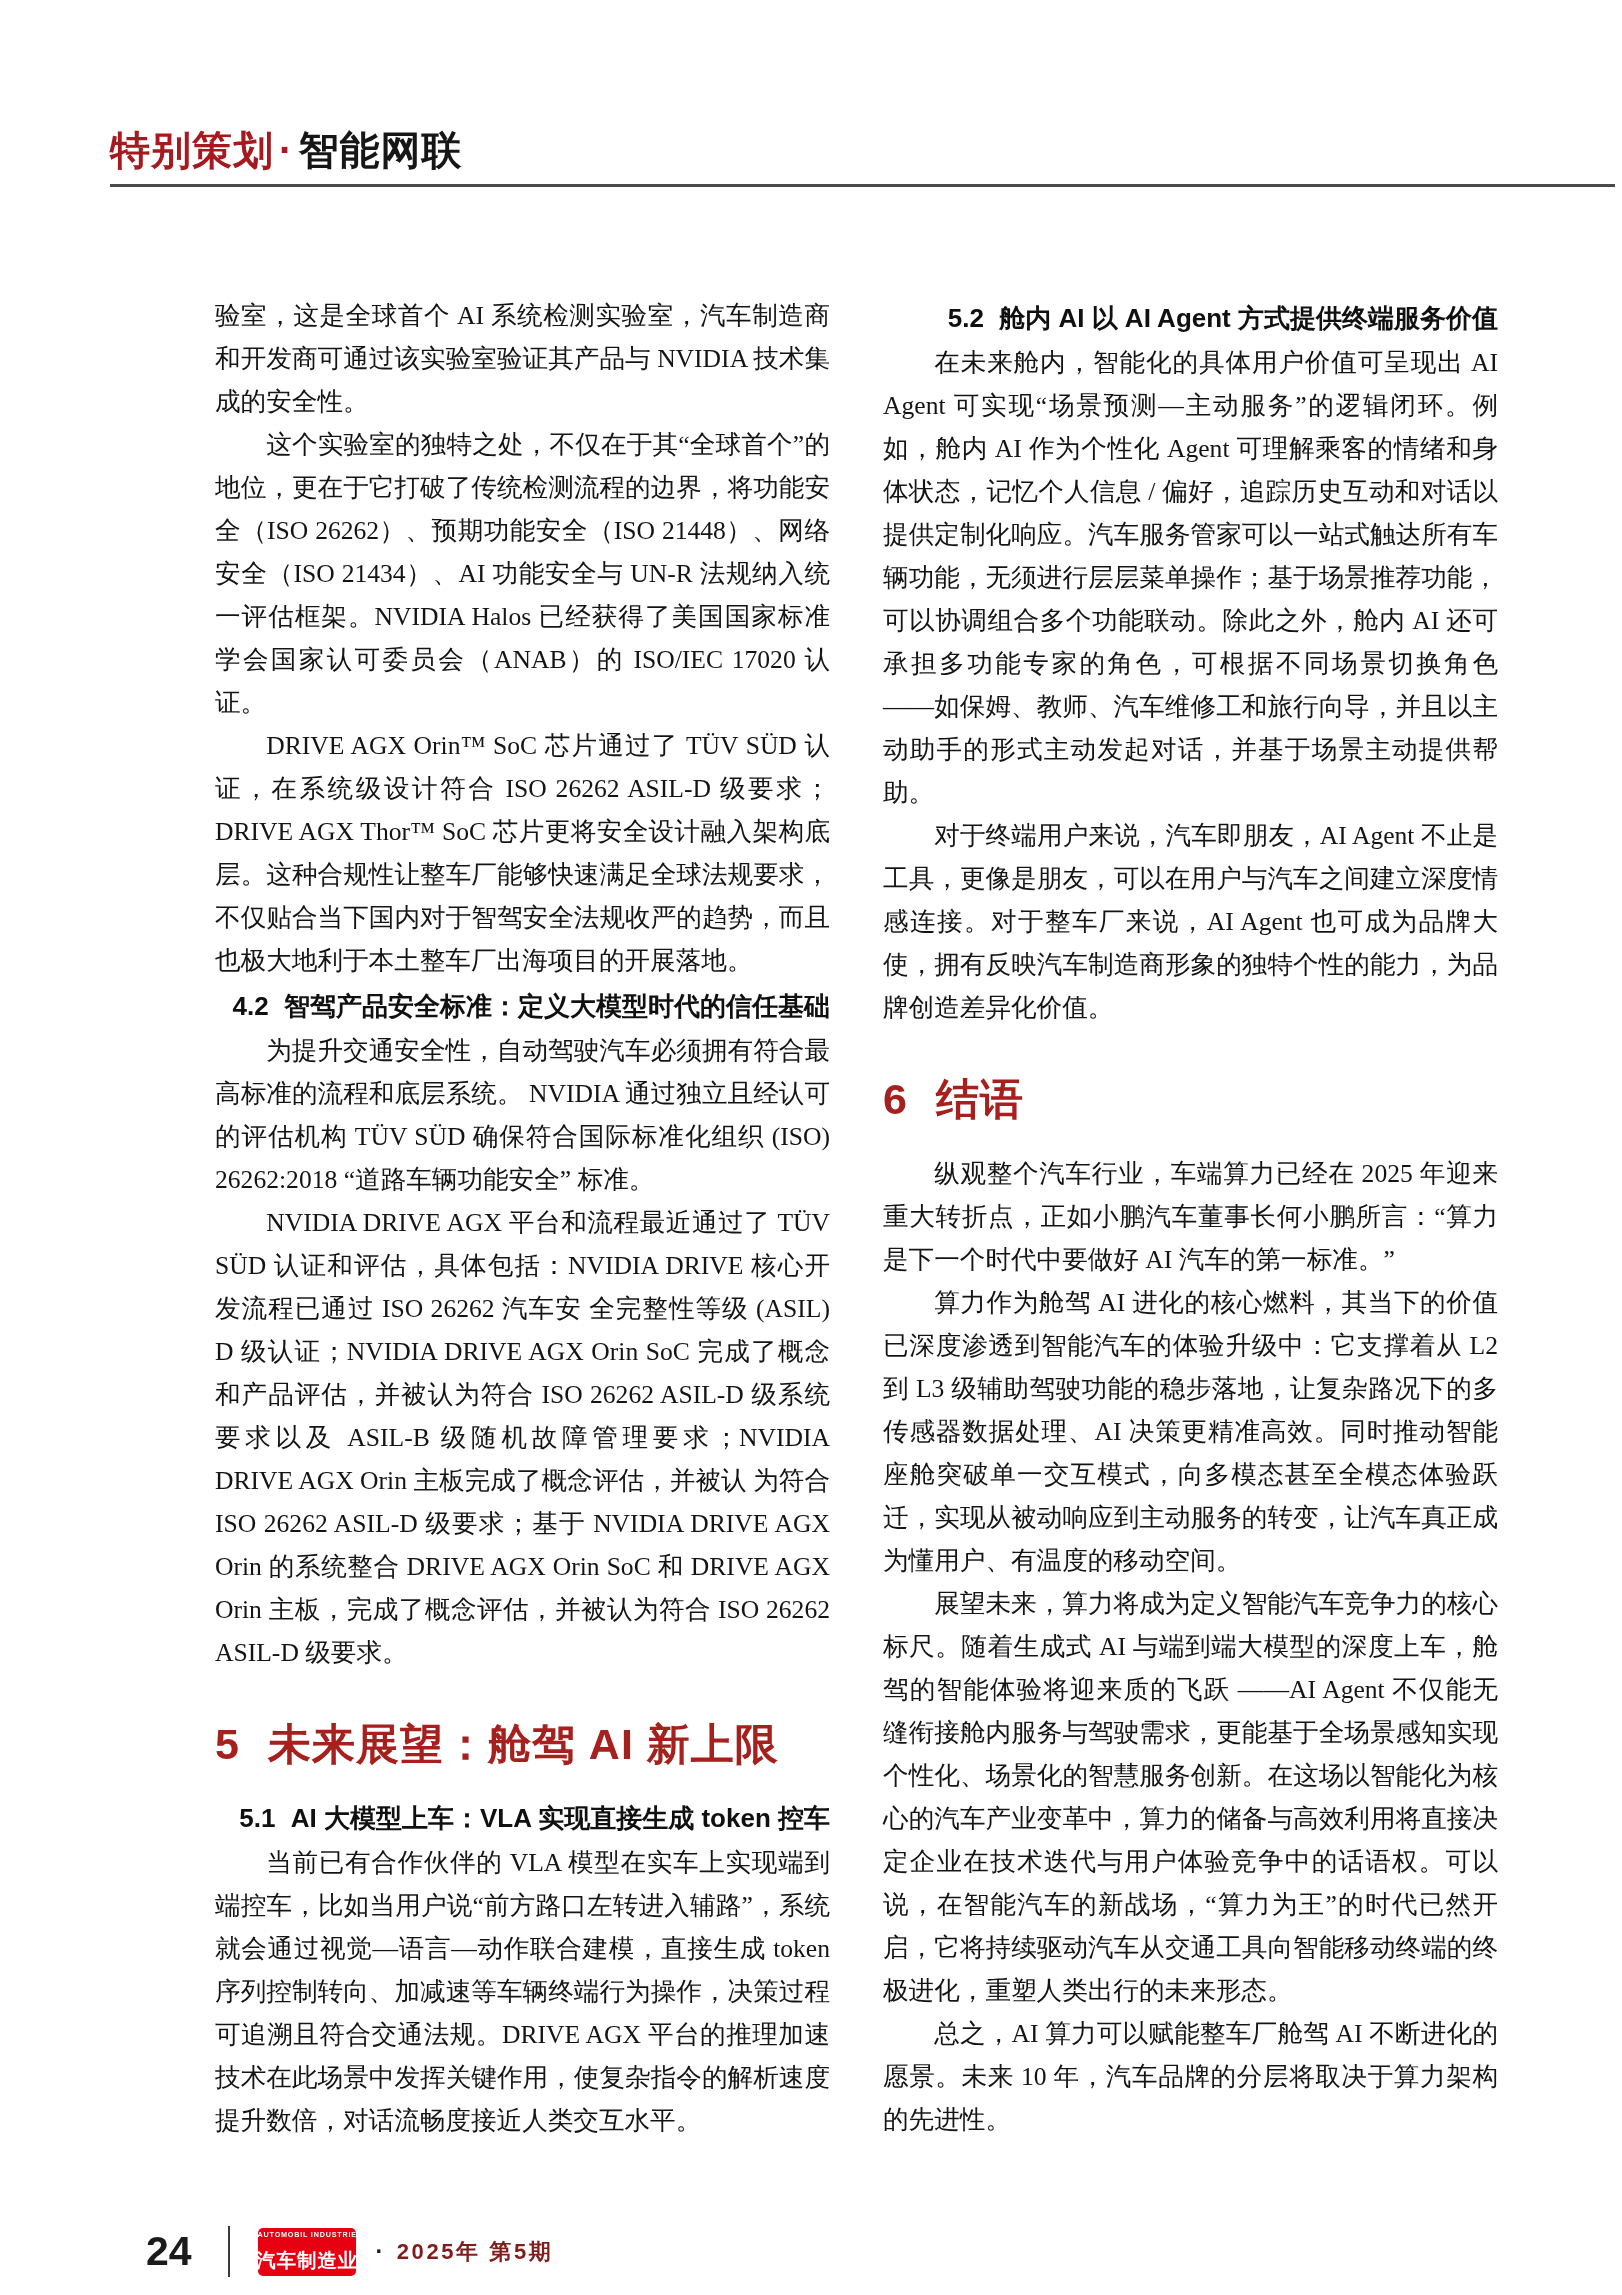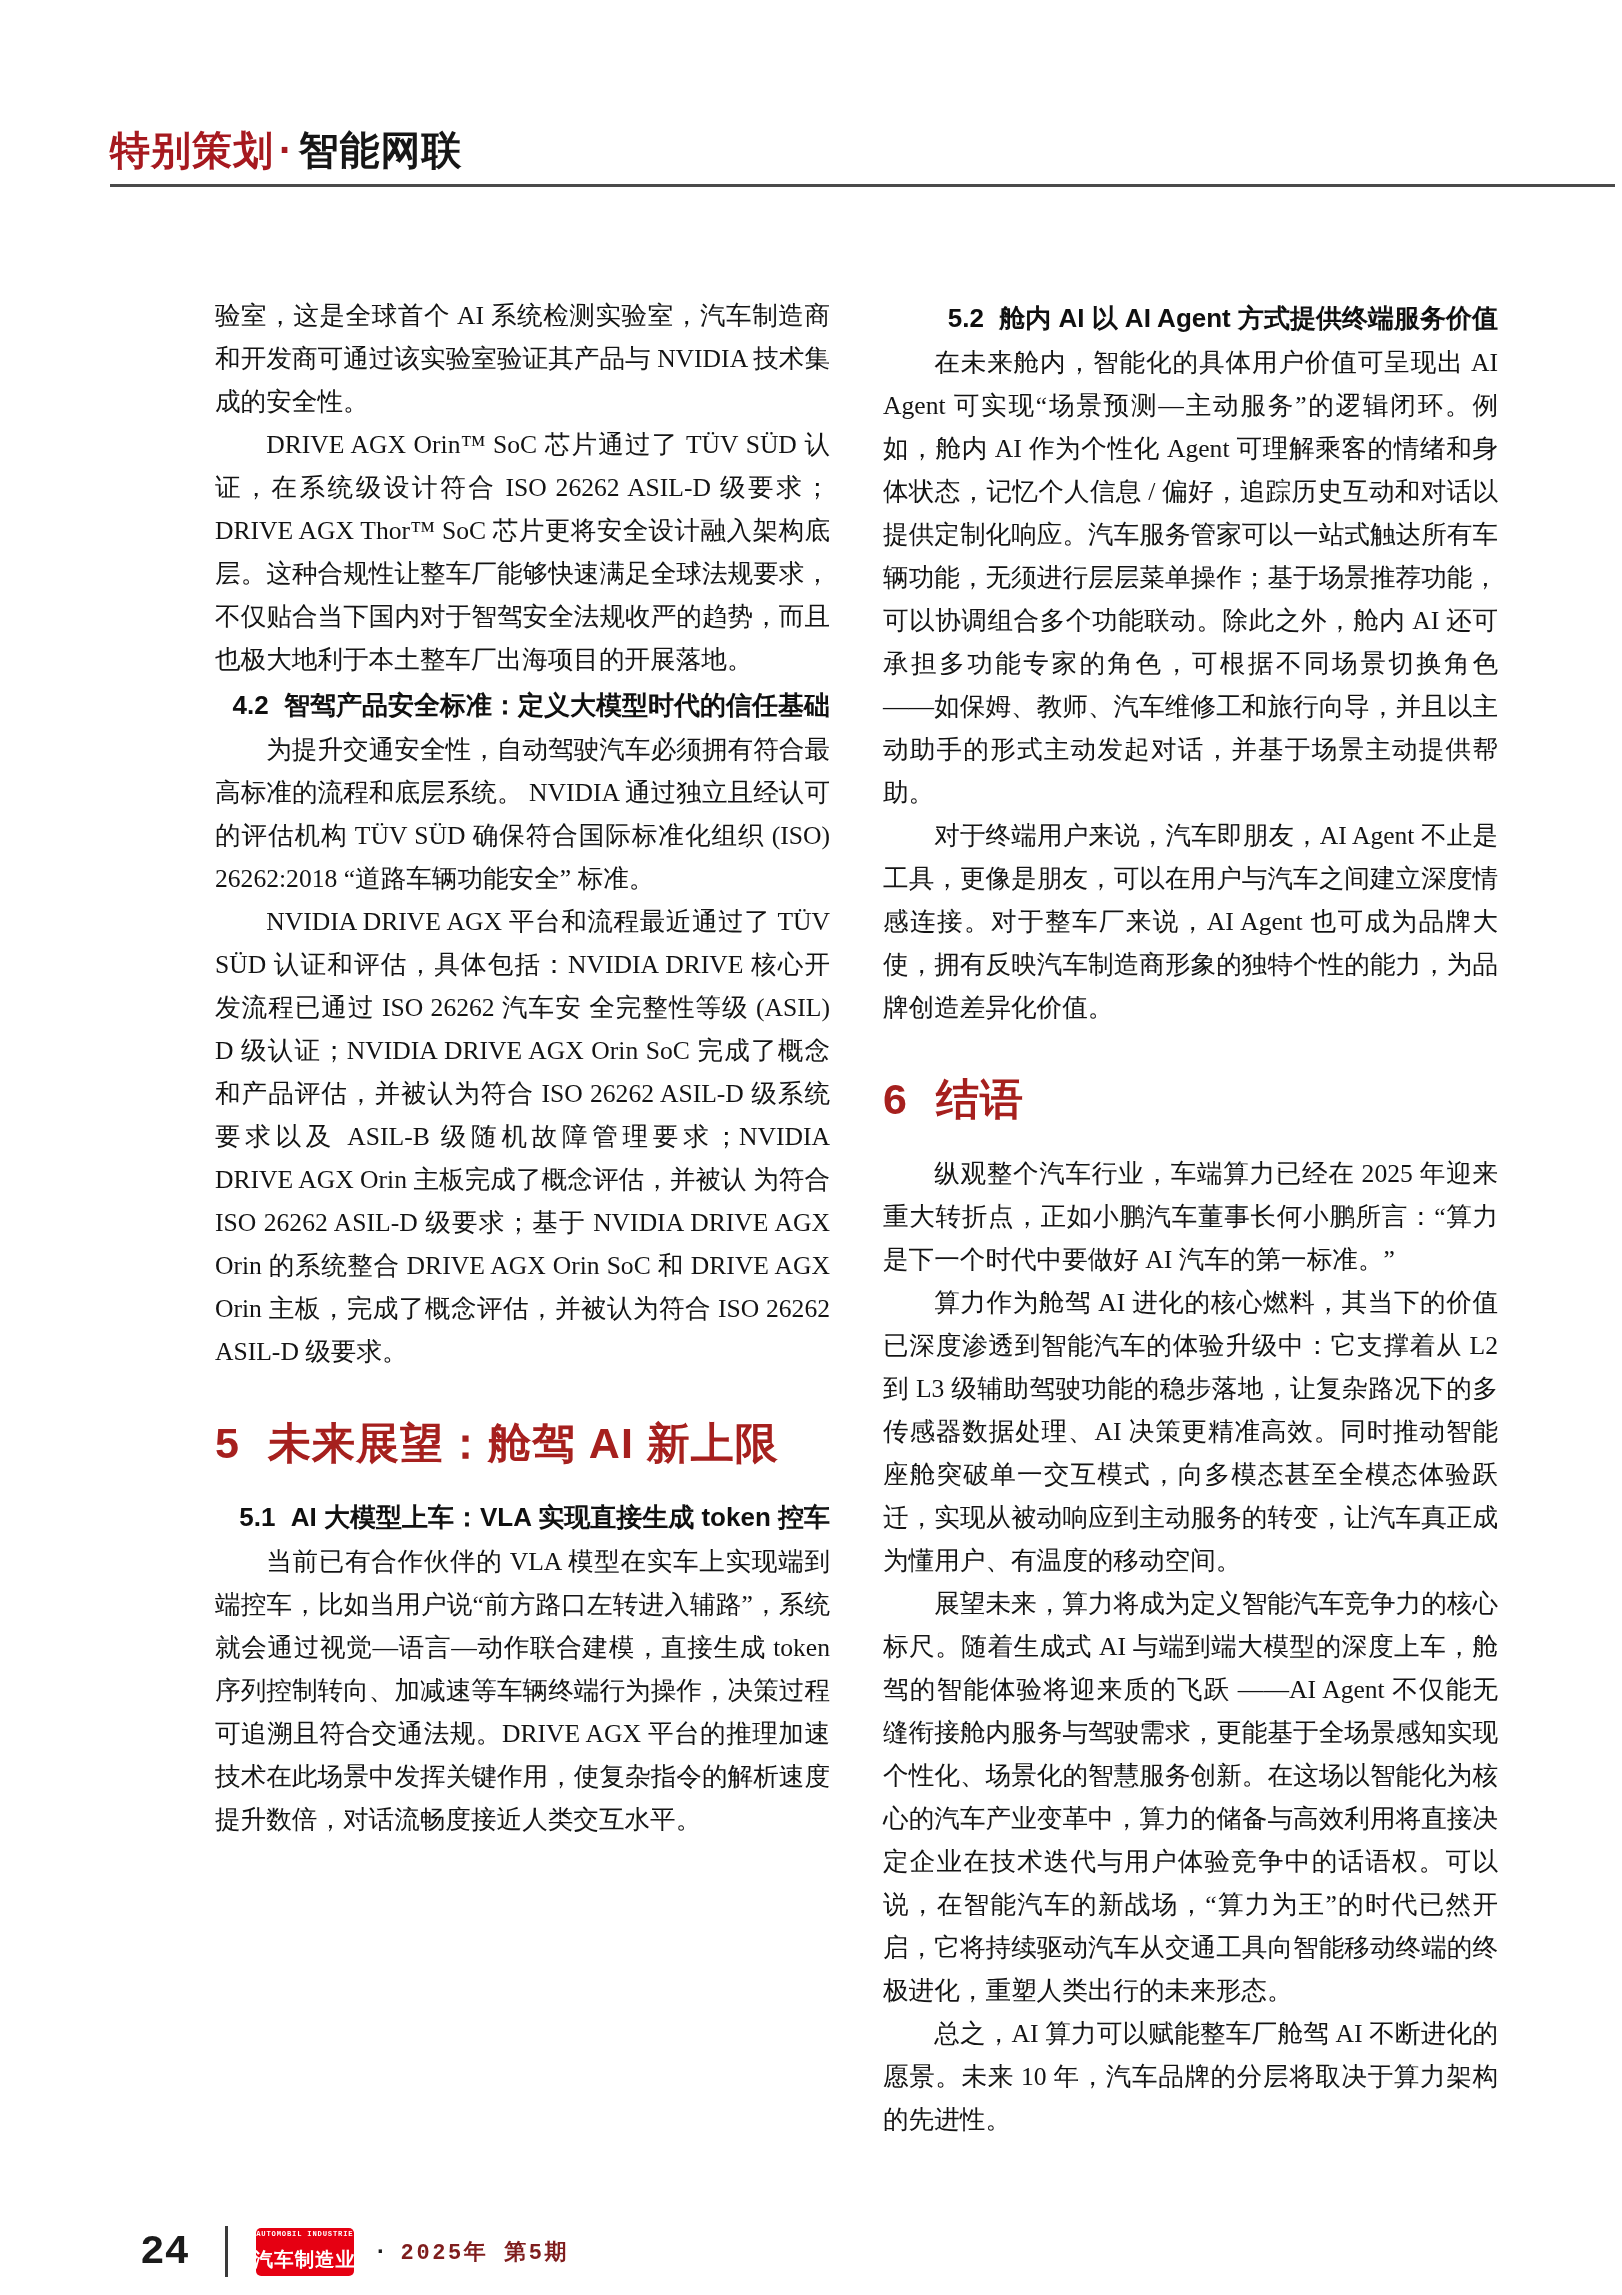--- a/index.html
+++ b/index.html
@@ -29,21 +29,21 @@
   p.body{margin:0;}
   p.indent{text-indent:2em;}
 
   .subheading{font-family:"Liberation Sans","DejaVu Sans",sans-serif;font-weight:700;font-size:26px;line-height:43px;margin:3.1px 0 1px;color:#101010;text-align:right;}
   .subheading .num{margin-right:15.3px;}
 
   .section-heading{font-family:"Liberation Sans","DejaVu Sans",sans-serif;font-weight:800;font-size:43px;line-height:51px;color:var(--heading-red);margin:45px 0 26.6px;text-align:left;letter-spacing:1px;}
   .section-heading .num{margin-right:28px;}
 
   
-  .footer{position:absolute;left:140px;top:2192px;height:57px;display:flex;align-items:center;font-family:Liberation Mono, monospace;}
+  .footer{position:absolute;left:146px;top:2192px;height:57px;display:flex;align-items:center;font-family:Liberation Sans, sans-serif;}
   .page-num{font-size:41px;font-weight:700;color:#1b1b1b;}
   .footer-divider{width:2.6px;height:51px;background:#3a3a3a;margin:0 28px 0 36px;}
   .logo{width:98px;height:48px;background:var(--logo-red);border-radius:5.1px;display:flex;flex-direction:column;align-items:center;justify-content:center;gap:8px;}
   .logo-top{color:#ffffff;font-size:7.2px;font-weight:700;letter-spacing:0.8px;white-space:nowrap;}
   .logo-main{color:#ffffff;font-size:19.4px;font-weight:900;letter-spacing:1px;white-space:nowrap;}
   .issue-dot{font-size:23.5px;font-weight:700;color:#1b1b1b;margin:0 13.3px 0 19.4px;}
   .issue{font-size:22px;font-weight:700;color:#7f1d1d;letter-spacing:2.6px;}
 </style>
 </head>
 <body>
@@ -52,20 +52,21 @@
 
   <div class="header">
     <span class="header-cn">
       <span class="header-red">特别策划</span><span class="header-dot header-red">·</span><span class="header-black">智能网联</span>
     </span>
   </div>
   <div class="rule"></div>
 
   <div class="column col-left">
     <p class="body">验室，这是全球首个 AI 系统检测实验室，汽车制造商和开发商可通过该实验室验证其产品与 NVIDIA 技术集成的安全性。</p>
+    <p class="body indent">这个实验室的独特之处，不仅在于其“全球首个”的地位，更在于它打破了传统检测流程的边界，将功能安全（ISO 26262）、预期功能安全（ISO 21448）、网络安全（ISO 21434）、AI 功能安全与 UN-R 法规纳入统一评估框架。NVIDIA Halos 已经获得了美国国家标准学会国家认可委员会（ANAB）的 ISO/IEC 17020 认证。</p>
     <p class="body indent">DRIVE AGX Orin™ SoC 芯片通过了 TÜV SÜD 认证，在系统级设计符合 ISO 26262 ASIL-D 级要求；DRIVE AGX Thor™ SoC 芯片更将安全设计融入架构底层。这种合规性让整车厂能够快速满足全球法规要求，不仅贴合当下国内对于智驾安全法规收严的趋势，而且也极大地利于本土整车厂出海项目的开展落地。</p>
     <h3 class="subheading"><span class="num">4.2</span><span>智驾产品安全标准：定义大模型时代的信任基础</span></h3>
     <p class="body indent">为提升交通安全性，自动驾驶汽车必须拥有符合最高标准的流程和底层系统。 NVIDIA 通过独立且经认可的评估机构 TÜV SÜD 确保符合国际标准化组织 (ISO) 26262:2018 “道路车辆功能安全” 标准。</p>
     <p class="body indent">NVIDIA DRIVE AGX 平台和流程最近通过了 TÜV SÜD 认证和评估，具体包括：NVIDIA DRIVE 核心开发流程已通过 ISO 26262 汽车安 全完整性等级 (ASIL) D 级认证；NVIDIA DRIVE AGX Orin SoC 完成了概念和产品评估，并被认为符合 ISO 26262 ASIL-D 级系统要求以及 ASIL-B 级随机故障管理要求；NVIDIA DRIVE AGX Orin 主板完成了概念评估，并被认 为符合 ISO 26262 ASIL-D 级要求；基于 NVIDIA DRIVE AGX Orin 的系统整合 DRIVE AGX Orin SoC 和 DRIVE AGX Orin 主板，完成了概念评估，并被认为符合 ISO 26262 ASIL-D 级要求。</p>
     <h2 class="section-heading"><span class="num">5</span><span>未来展望：舱驾 AI 新上限</span></h2>
     <h3 class="subheading"><span class="num">5.1</span><span>AI 大模型上车：VLA 实现直接生成 token 控车</span></h3>
     <p class="body indent">当前已有合作伙伴的 VLA 模型在实车上实现端到端控车，比如当用户说“前方路口左转进入辅路”，系统就会通过视觉—语言—动作联合建模，直接生成 token 序列控制转向、加减速等车辆终端行为操作，决策过程可追溯且符合交通法规。DRIVE AGX 平台的推理加速技术在此场景中发挥关键作用，使复杂指令的解析速度提升数倍，对话流畅度接近人类交互水平。</p>
   </div>
 
   <div class="column col-right">

